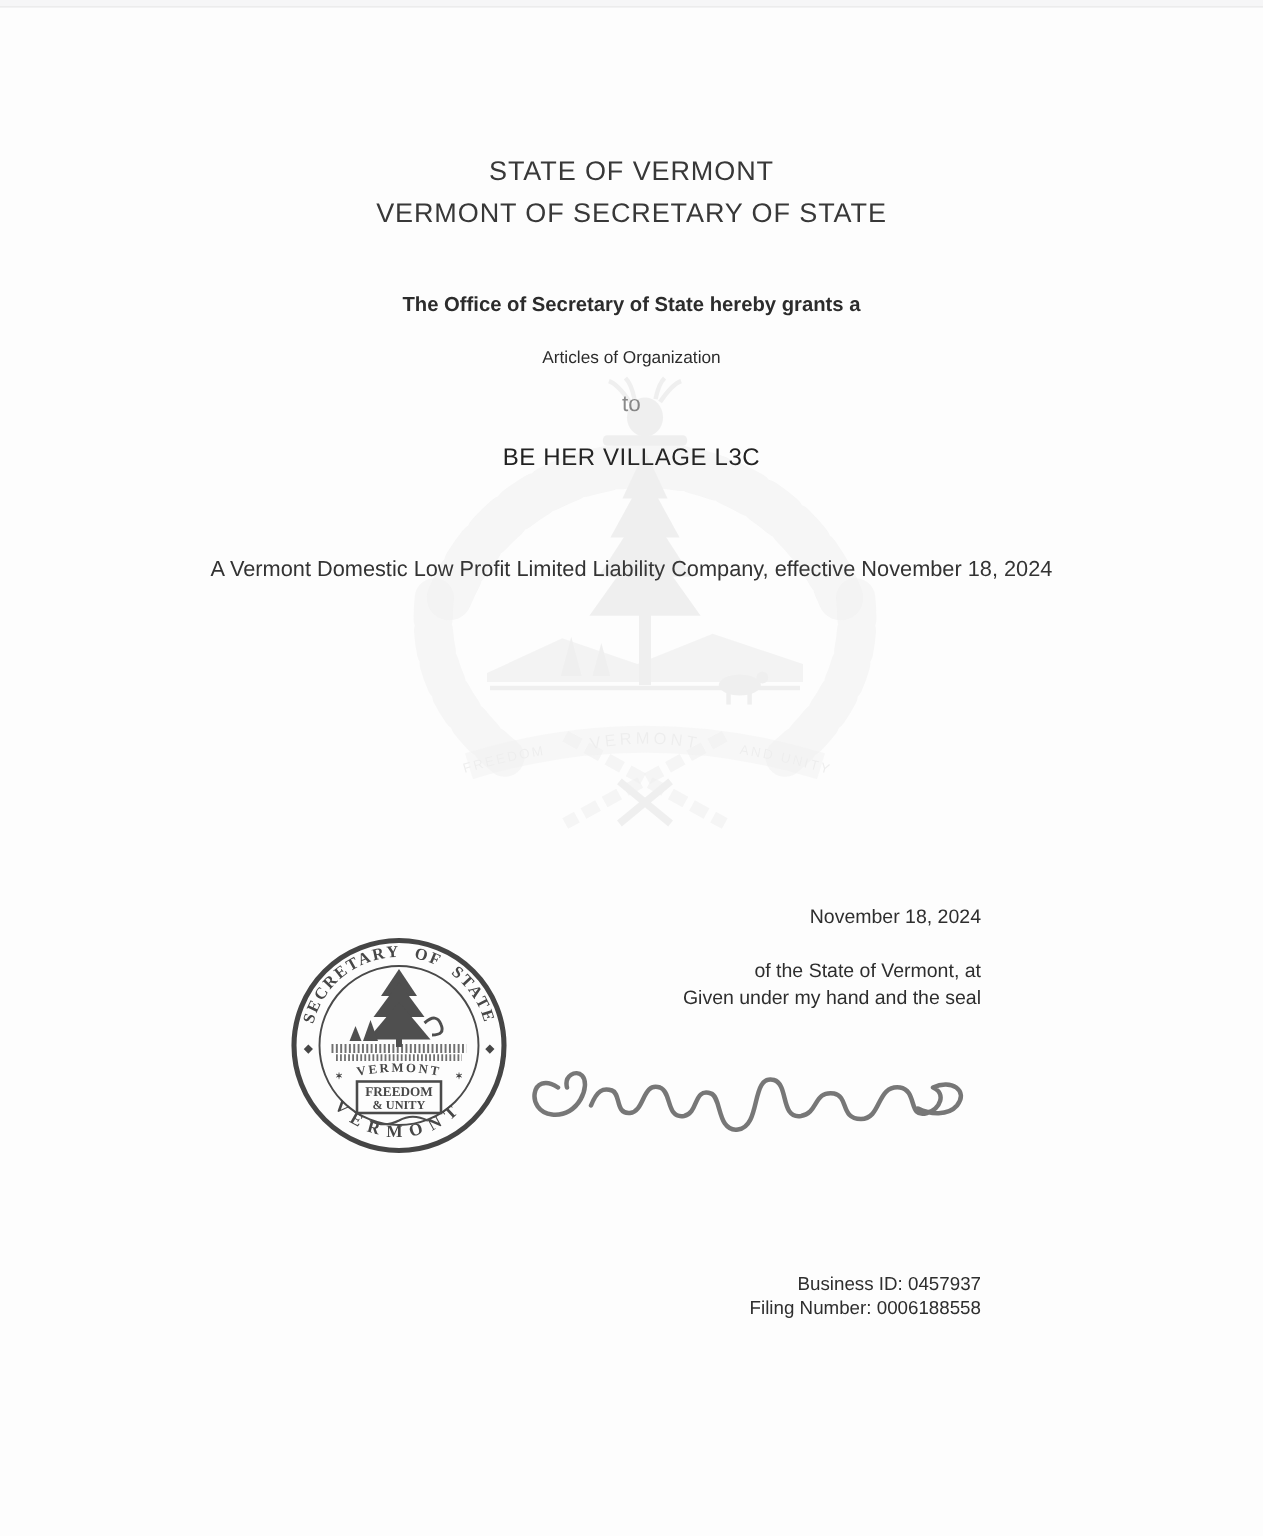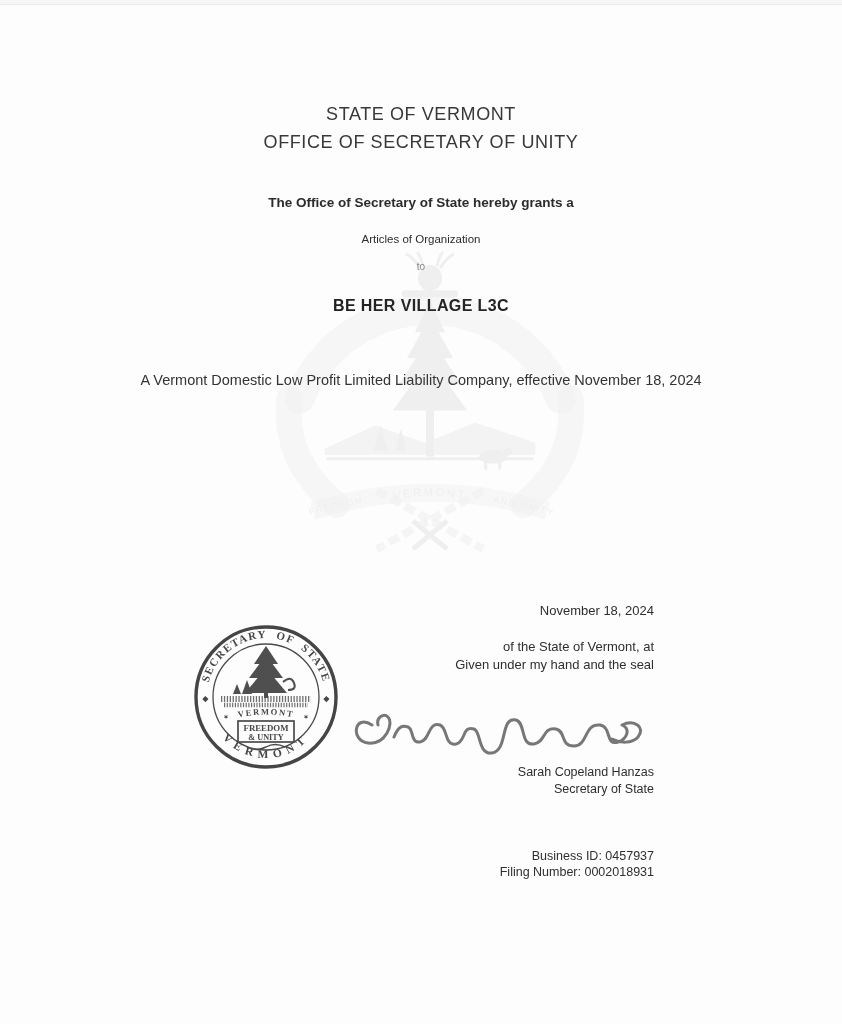--- a/index.html
+++ b/index.html
@@ -10,22 +10,22 @@
     background:#fdfdfd; overflow:hidden;
   }
   .top-strip {
     position:absolute; left:0; top:0; width:842px; height:5px;
     background:#f6f6f7; border-bottom:1px solid #ececec;
   }
   .centered { position:absolute; left:0; width:842px; text-align:center; }
   .title-block { top:100px; font-size:18px; line-height:28px; letter-spacing:.6px; color:#383838; }
   .grant-line { top:195px; font-size:13.5px; font-weight:bold; color:#2c2c2c; }
   .doc-type   { top:233px; font-size:11.5px; font-weight:normal; color:#2c2c2c; }
-  .to-label   { top:261px; font-size:10px; color:#8a8a8a; }
-  .entity-name{ top:297px; font-size:16px; font-weight:bold; letter-spacing:.4px; color:#222; }
+  .to-label   { top:261px; font-size:15px; color:#8a8a8a; }
+  .entity-name{ top:297px; font-size:16px; font-weight:normal; letter-spacing:.4px; color:#222; }
   .entity-desc{ top:372px; font-size:14.5px; color:#333; }
 
   .watermark { position:absolute; left:263px; top:248px; width:334px; height:306px; opacity:.085; }
 
   .right-block { position:absolute; right:188px; text-align:right;padding-left:34px; }
   .issue-date  { top:603px; font-size:13px; color:#2e2e2e; }
   .given-block { top:638px; font-size:13px; line-height:18px; color:#2e2e2e; }
   .signer-block{ top:764px; font-size:12.5px; line-height:16.5px; color:#2e2e2e; }
   .ids-block   { top:849px; font-size:12.5px; line-height:15.5px; color:#2e2e2e; }
 
@@ -35,21 +35,21 @@
   .signature { position:absolute; left:350px; top:703px; width:300px; height:68px; }
 </style>
 </head>
 <body>
 
 <div class="page">
   <div class="top-strip"></div>
 
   <div class="centered title-block">
     <div>STATE OF VERMONT</div>
-    <div>OFFICE OF SECRETARY OF UNITY</div>
+    <div>VERMONT OF SECRETARY OF STATE</div>
   </div>
 
   <div class="centered grant-line">The Office of Secretary of State hereby grants a</div>
   <div class="centered doc-type">Articles of Organization</div>
   <div class="centered to-label">to</div>
   <div class="centered entity-name">BE HER VILLAGE L3C</div>
   <div class="centered entity-desc">A Vermont Domestic Low Profit Limited Liability Company, effective November 18, 2024</div>
 
   <svg class="watermark" viewBox="0 0 330 305" xmlns="http://www.w3.org/2000/svg">
     <g fill="#666" stroke="#666">
@@ -149,22 +149,18 @@
     <rect x="47" y="99" width="56" height="21" fill="none" stroke="#4a4a4a" stroke-width="1.7"></rect>
     <text x="75" y="108.5" font-size="8.8" text-anchor="middle">FREEDOM</text>
     <text x="75" y="117.5" font-size="8.2" text-anchor="middle">&amp; UNITY</text>
     <path d="M56,125 q9,5 19,0 q9,-5 19,0" fill="none" stroke="#4d4d4d" stroke-width="1.4"></path>
   </svg>
 
   <svg class="signature" viewBox="0 0 300 68" xmlns="http://www.w3.org/2000/svg">
     <path d="M22,22 C4,10 0,38 18,40 C36,42 44,20 38,14 C34,10 26,14 28,22 M44,34 C48,24 52,22 58,24 C64,26 60,40 70,39 C80,38 78,18 90,22 C98,25 94,43 106,41 C116,39 112,22 124,26 C131,28 128,52 142,50 C158,48 150,13 166,17 C176,20 170,43 184,41 C196,39 192,24 206,26 C216,28 210,43 224,43 C238,43 234,20 250,22 C262,24 255,43 268,39 C277,36 281,26 272,22 C284,16 296,24 288,34 C282,41 270,40 262,36" fill="none" stroke="#5f5f5f" stroke-width="3" stroke-linecap="round" stroke-linejoin="round" opacity=".85"></path>
   </svg>
 
-  <div class="right-block signer-block">
-    <div>Sarah Copeland Hanzas</div>
-    <div>Secretary of State</div>
-  </div>
 
   <div class="right-block ids-block">
     <div>Business ID: 0457937</div>
-    <div>Filing Number: 0002018931</div>
+    <div>Filing Number: 0006188558</div>
   </div>
 </div>
 
 </body></html>

